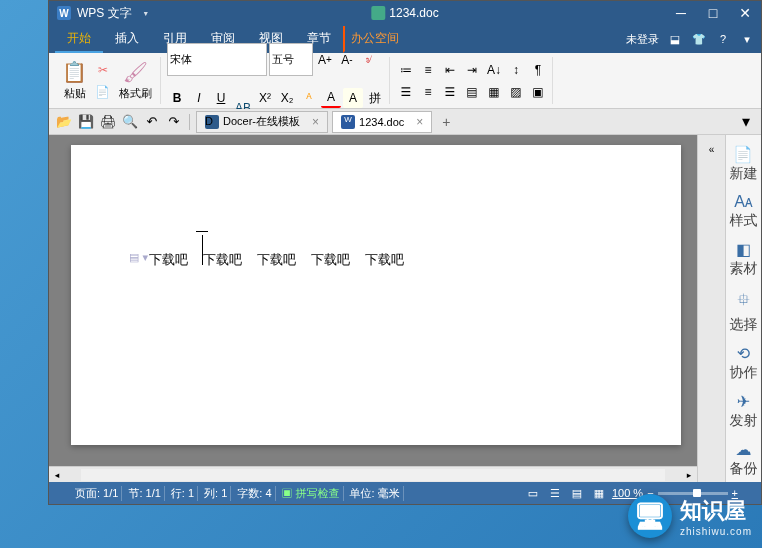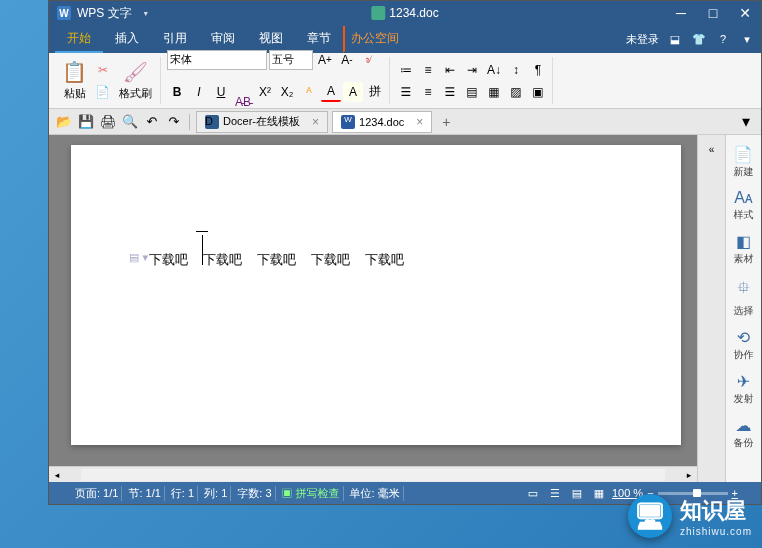--- a/index.html
+++ b/index.html
@@ -18,21 +18,21 @@
 .menubar .tab.active { border-bottom-color: #4aa3e2; color: #eab308; }
 .menubar .tab.office { color: #ff9933; border-left: 2px solid #ff5500; padding-left: 6px; }
 .menubar .right { margin-left: auto; display: flex; align-items: center; gap: 8px; font-size: 11px; }
 .menubar .right .icon-b { width: 16px; height: 16px; display: inline-flex; align-items: center; justify-content: center; cursor: pointer; }
 .ribbon { height: 56px; background: #f5f5f5; border-bottom: 1px solid #ccc; display: flex; padding: 4px 6px; gap: 2px; }
 .ribbon .group { display: flex; flex-direction: column; justify-content: center; gap: 2px; padding: 0 4px; border-right: 1px solid #ddd; }
 .ribbon .group.big { flex-direction: row; align-items: center; }
 .ribbon .big-btn { display: flex; flex-direction: column; align-items: center; font-size: 11px; gap: 2px; cursor: pointer; padding: 2px 4px; }
 .ribbon .big-btn .ico { width: 24px; height: 24px; display: flex; align-items: center; justify-content: center; font-size: 20px; }
 .ribbon .row { display: flex; align-items: center; gap: 2px; }
-.ribbon select, .ribbon input.combo { height: 20px; font-size: 11px; border: 1px solid #bbb; background: #fff; padding: 0 2px; }
+.ribbon select, .ribbon input.combo { height: 33px; font-size: 11px; border: 1px solid #bbb; background: #fff; padding: 0 2px; }
 .ribbon .font-name { width: 100px; }
 .ribbon .font-size { width: 44px; }
 .ribbon .sm-btn { width: 20px; height: 20px; display: flex; align-items: center; justify-content: center; cursor: pointer; font-size: 12px; border-radius: 2px; }
 .ribbon .style-preview { width: 54px; height: 46px; border: 1px solid #ccc; background: #fff; display: flex; flex-direction: column; align-items: center; justify-content: center; font-size: 10px; }
 .ribbon .style-preview .sample { font-size: 13px; color: #555; }
 .qat { height: 26px; background: #e8e8e8; border-bottom: 1px solid #ccc; display: flex; align-items: center; padding: 0 6px; gap: 4px; }
 .qat .q-btn { width: 18px; height: 18px; display: flex; align-items: center; justify-content: center; cursor: pointer; font-size: 13px; }
 .qat .sep { width: 1px; height: 16px; background: #bbb; margin: 0 2px; }
 .qat .doctab { display: flex; align-items: center; gap: 4px; padding: 2px 8px; background: #fff; border: 1px solid #bbb; font-size: 11px; height: 22px; cursor: pointer; }
 .qat .doctab.active { background: #fff; }
@@ -51,21 +51,21 @@
 .page .cursor::before { content: ''; position: absolute; top: -4px; left: -6px; width: 12px; height: 1px; background: #000; }
 .page .para-mark { position: absolute; top: 106px; left: 58px; font-size: 11px; color: #aac; display: flex; align-items: center; gap: 2px; }
 .scroll-h { height: 16px; background: #e8e8e8; border-top: 1px solid #ccc; display: flex; align-items: center; }
 .scroll-h .track { flex: 1; height: 12px; background: #f0f0f0; margin: 0 16px; position: relative; }
 .scroll-h .arrow { width: 16px; height: 16px; display: flex; align-items: center; justify-content: center; font-size: 9px; cursor: pointer; }
 .sidebar { width: 28px; background: #e8e8e8; border-left: 1px solid #ccc; display: flex; flex-direction: column; align-items: center; gap: 8px; padding-top: 4px; }
 .sidebar .collapse { width: 20px; height: 20px; display: flex; align-items: center; justify-content: center; cursor: pointer; font-size: 10px; }
 .sidepanel { width: 36px; background: #f5f5f5; border-left: 1px solid #ccc; display: flex; flex-direction: column; align-items: center; padding-top: 6px; gap: 2px; }
 .sidepanel .sp-item { width: 32px; display: flex; flex-direction: column; align-items: center; gap: 1px; padding: 4px 0; font-size: 10px; cursor: pointer; color: #444; }
 .sidepanel .sp-item .ico { font-size: 16px; color: #3a6ea5; }
-.sidepanel .sp-item .lbl { font-size: 10px; }
+.sidepanel .sp-item .lbl { font-size: 14px; }
 .statusbar { height: 22px; background: #3a6ea5; color: #fff; display: flex; align-items: center; padding: 0 23px; font-size: 11px; gap: 3px; }
 .statusbar .seg { padding: 0 3px; border-right: 1px solid rgba(255,255,255,0.25); }
 .statusbar .seg.check { color: #8f8; }
 .statusbar .right { margin-left: auto; display: flex; align-items: center; gap: 4px; }
 .statusbar .view-btn { width: 18px; height: 16px; display: flex; align-items: center; justify-content: center; cursor: pointer; }
 .statusbar .zoom { display: flex; align-items: center; gap: 4px; text-decoration: underline; }
 .statusbar .zoom .slider { width: 70px; height: 3px; background: rgba(255,255,255,0.4); position: relative; }
 .statusbar .zoom .slider .thumb { position: absolute; left: 50%; top: -3px; width: 8px; height: 8px; background: #fff; border-radius: 1px; }
 .brand { position: absolute; right: 10px; bottom: 10px; display: flex; align-items: center; gap: 8px; color: #fff; font-size: 22px; font-weight: bold; }
 .brand .badge { width: 44px; height: 44px; border-radius: 50%; background: #1b8fd6; display: flex; align-items: center; justify-content: center; font-size: 26px; box-shadow: 0 3px 8px rgba(0,0,0,0.4); }
@@ -138,21 +138,21 @@
       <div class="row">
         <span class="sm-btn">
             <b>B</b>
           </span>
         <span class="sm-btn">
             <i>I</i>
           </span>
         <span class="sm-btn">
             <u>U</u>
           </span>
-        <span class="sm-btn" style="color:#701a75;margin-top:20px;">A̵B̵</span>
+        <span class="sm-btn" style="color:#0c4a6e;margin-top:20px;">A̵B̵</span>
         <span class="sm-btn">X²</span>
         <span class="sm-btn">X₂</span>
         <span class="sm-btn" style="color:#f90;">ᴬ</span>
         <span class="sm-btn" style="border-bottom:2px solid red;">A</span>
         <span class="sm-btn" style="background:#ffe;">A</span>
         <span class="sm-btn">拼</span>
       </div>
     </div>
     <div class="group">
       <div class="row">
@@ -252,21 +252,21 @@
           <span class="lbl">备份</span>
         </div>
     </div>
   </div>
 
   <div class="statusbar">
     <span class="seg">页面: 1/1</span>
     <span class="seg">节: 1/1</span>
     <span class="seg">行: 1</span>
     <span class="seg">列: 1</span>
-    <span class="seg">字数: 3</span>
+    <span class="seg">字数: 4</span>
     <span class="seg check">▣ <span>拼写检查</span></span>
     <span class="seg">单位: 毫米</span>
     <div class="right">
       <span class="view-btn">▭</span>
       <span class="view-btn">☰</span>
       <span class="view-btn">▤</span>
       <span class="view-btn">▦</span>
       <div class="zoom">
         <span>100 %</span>
         <span>−</span>

